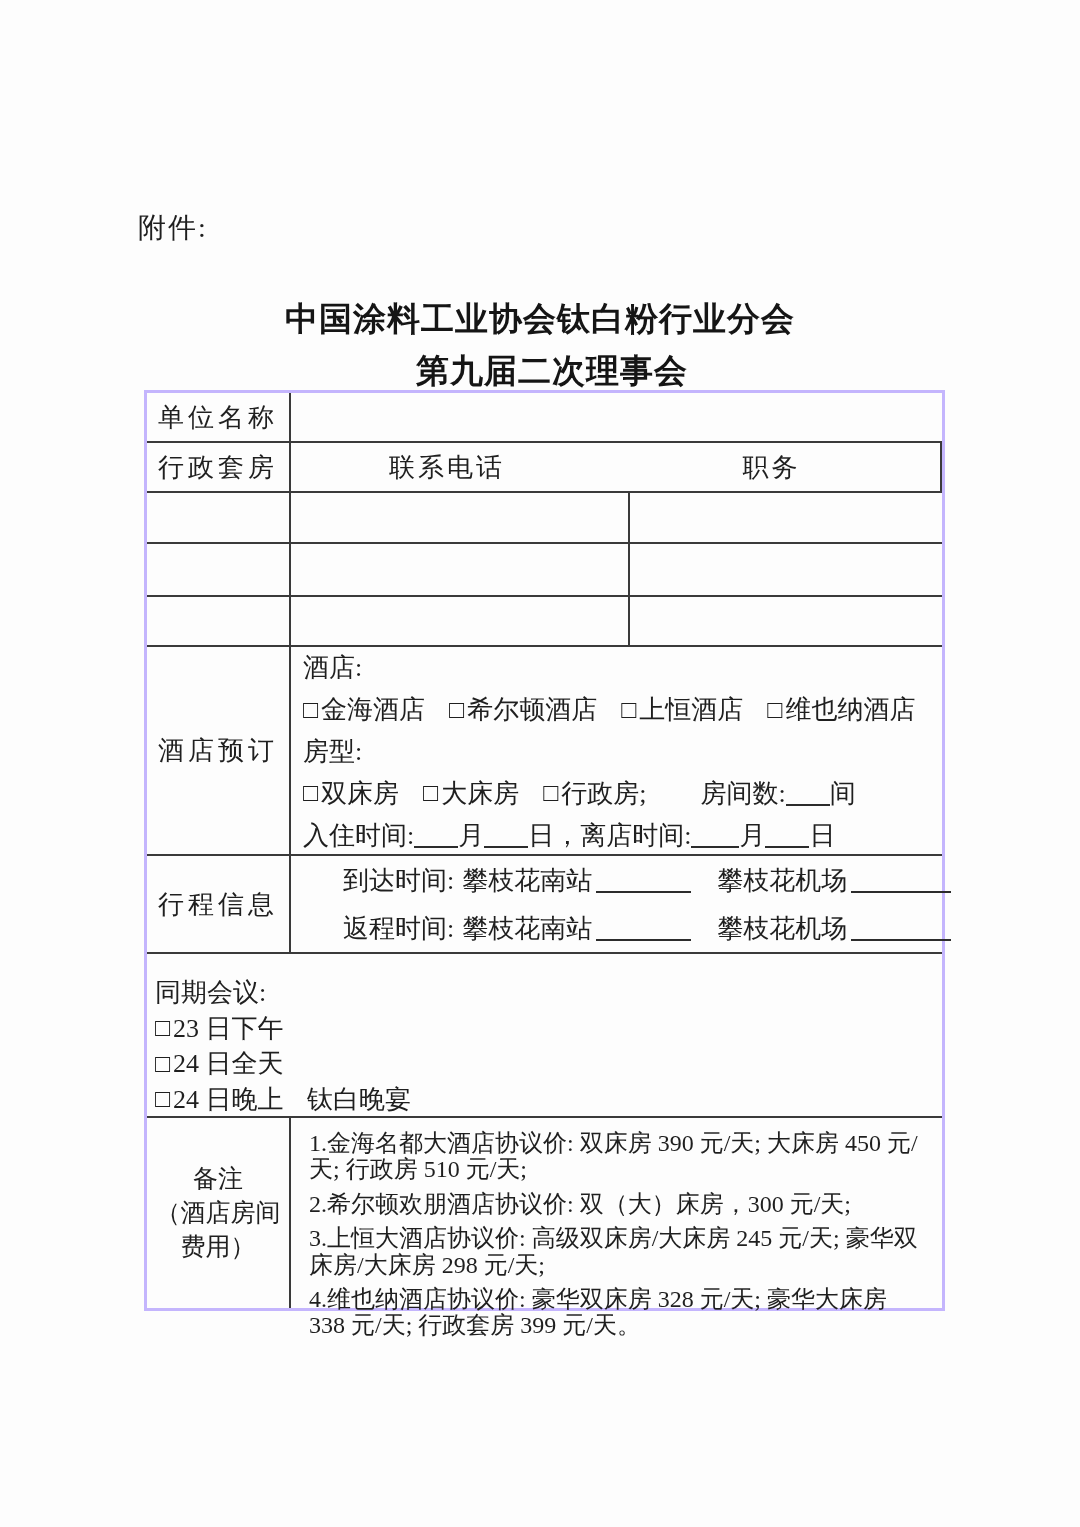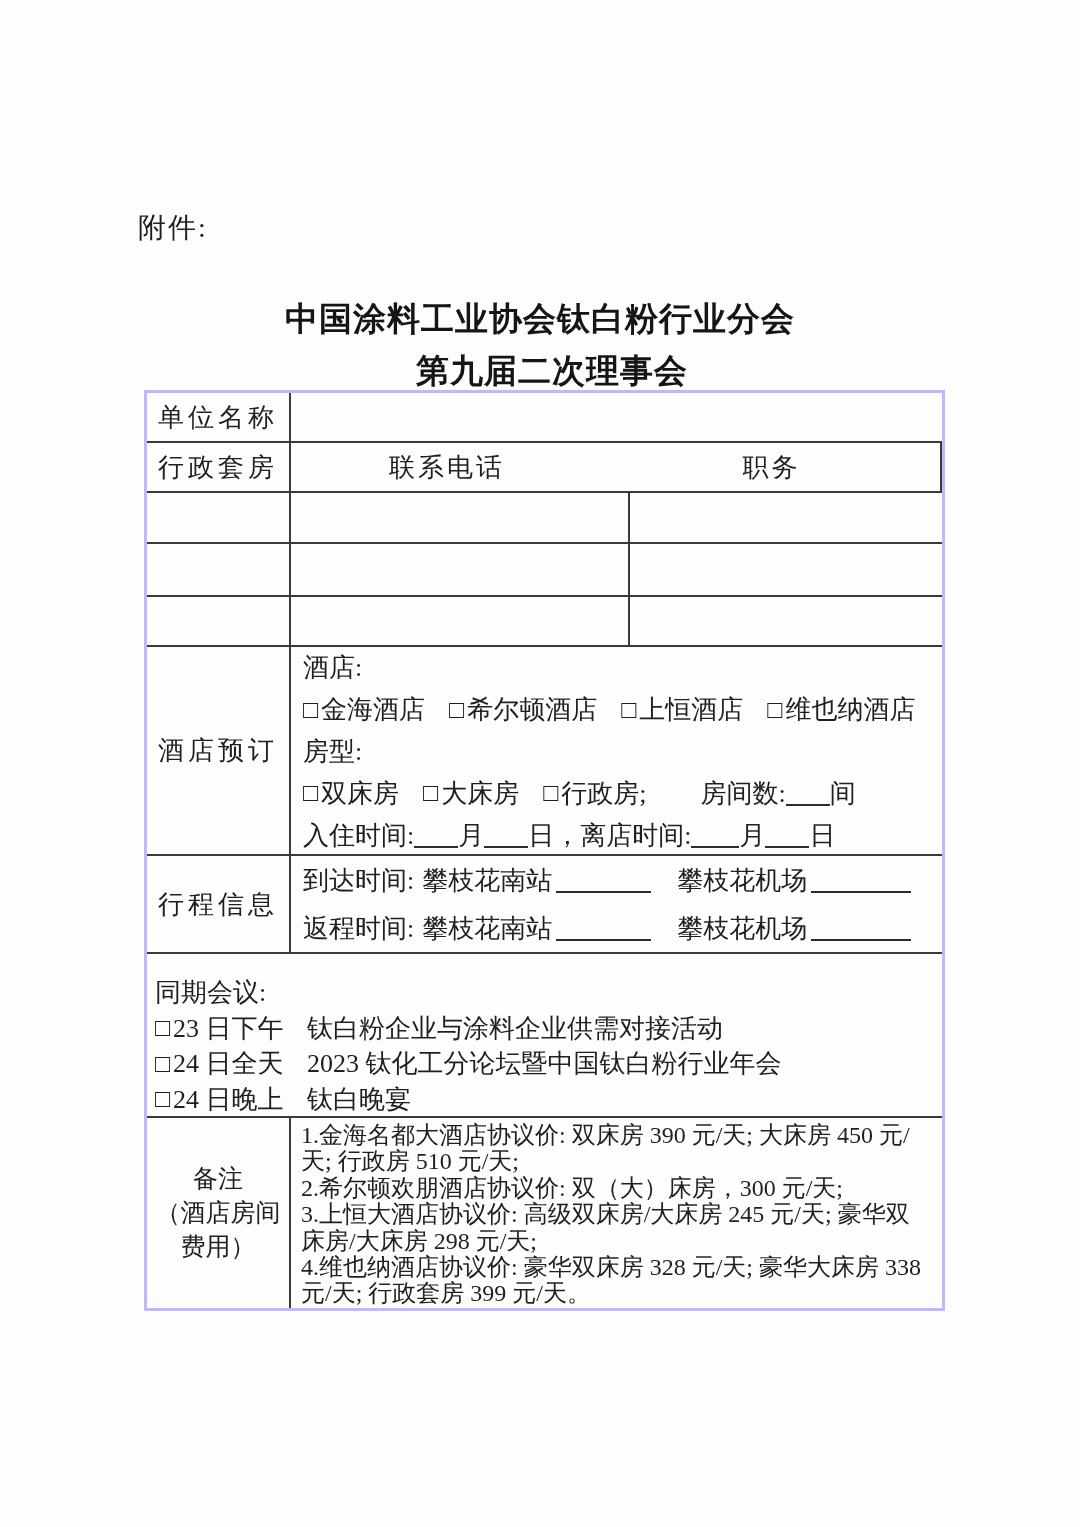--- a/index.html
+++ b/index.html
@@ -42,21 +42,21 @@
   .col2 { width:339px; flex:0 0 339px; }
   .col3 { flex:1 1 auto; }
   .hcenter { display:flex; align-items:center; justify-content:center; font-size:26px; letter-spacing:3px; }
 
   .rowA { height:50px; }
   .rowB { height:50px; }
   .rowC { height:51px; }
   .rowD { height:53px; }
   .rowE { height:50px; }
   .rowF { height:209px; }
-  .rowG { height:98px; }
+  .rowG { height:98px;gap:40px; }
   .rowH { height:148px;margin-top:16px; }
   .rowI { height:190px; }
 
   .contentcell { font-size:26px; padding-left:12px; }
   .fline { height:41.8px; display:flex; align-items:center; white-space:nowrap; }
   .gline { height:48px; display:flex; align-items:center; white-space:nowrap; }
 
   .cb { display:inline-block; margin-right:3px; font-size:25px; }
   .opt { display:inline-flex; align-items:center; margin-right:24px; }
   .opt.lastopt { margin-right:0; }
@@ -74,21 +74,21 @@
   .meetcell { padding:5px 0 0 8px; font-size:26px; }
   .mline { height:35.5px; display:flex; align-items:center; white-space:nowrap; }
   .mtime { display:inline-flex; align-items:center; width:152px; flex:0 0 152px; }
 
   .remlabel {
     width:144px; flex:0 0 144px;
     display:flex; flex-direction:column; align-items:center; justify-content:center;
     font-size:25px; line-height:34px; text-align:center;
   }
   .remcontent { padding:4px 10px 0 10px; font-size:24px; line-height:26.4px; }
-  .remnote { margin:0; }
+  .remnote { margin:8px; }
 </style>
 </head>
 <body>
 
 <div class="attachment">附件:</div>
 <div class="title t1">中国涂料工业协会钛白粉行业分会</div>
 <div class="title t2">第九届二次理事会</div>
 <div class="title t3">参会回执</div>
 
 <div class="ftable">
@@ -203,28 +203,26 @@
   </div>
 
   <div class="frow rowH">
     <div class="fcell endcell col3 meetcell">
       <div class="mline">同期会议:</div>
       <div class="mline">
         <span class="mtime">
             <span class="cb">□</span>
             <span>23 日下午</span>
           </span>
-        <span>钛白粉企业与涂料企业供需对接活动</span>
       </div>
       <div class="mline">
         <span class="mtime">
             <span class="cb">□</span>
             <span>24 日全天</span>
           </span>
-        <span>2023 钛化工分论坛暨中国钛白粉行业年会</span>
       </div>
       <div class="mline">
         <span class="mtime">
             <span class="cb">□</span>
             <span>24 日晚上</span>
           </span>
         <span>钛白晚宴</span>
       </div>
     </div>
   </div>

